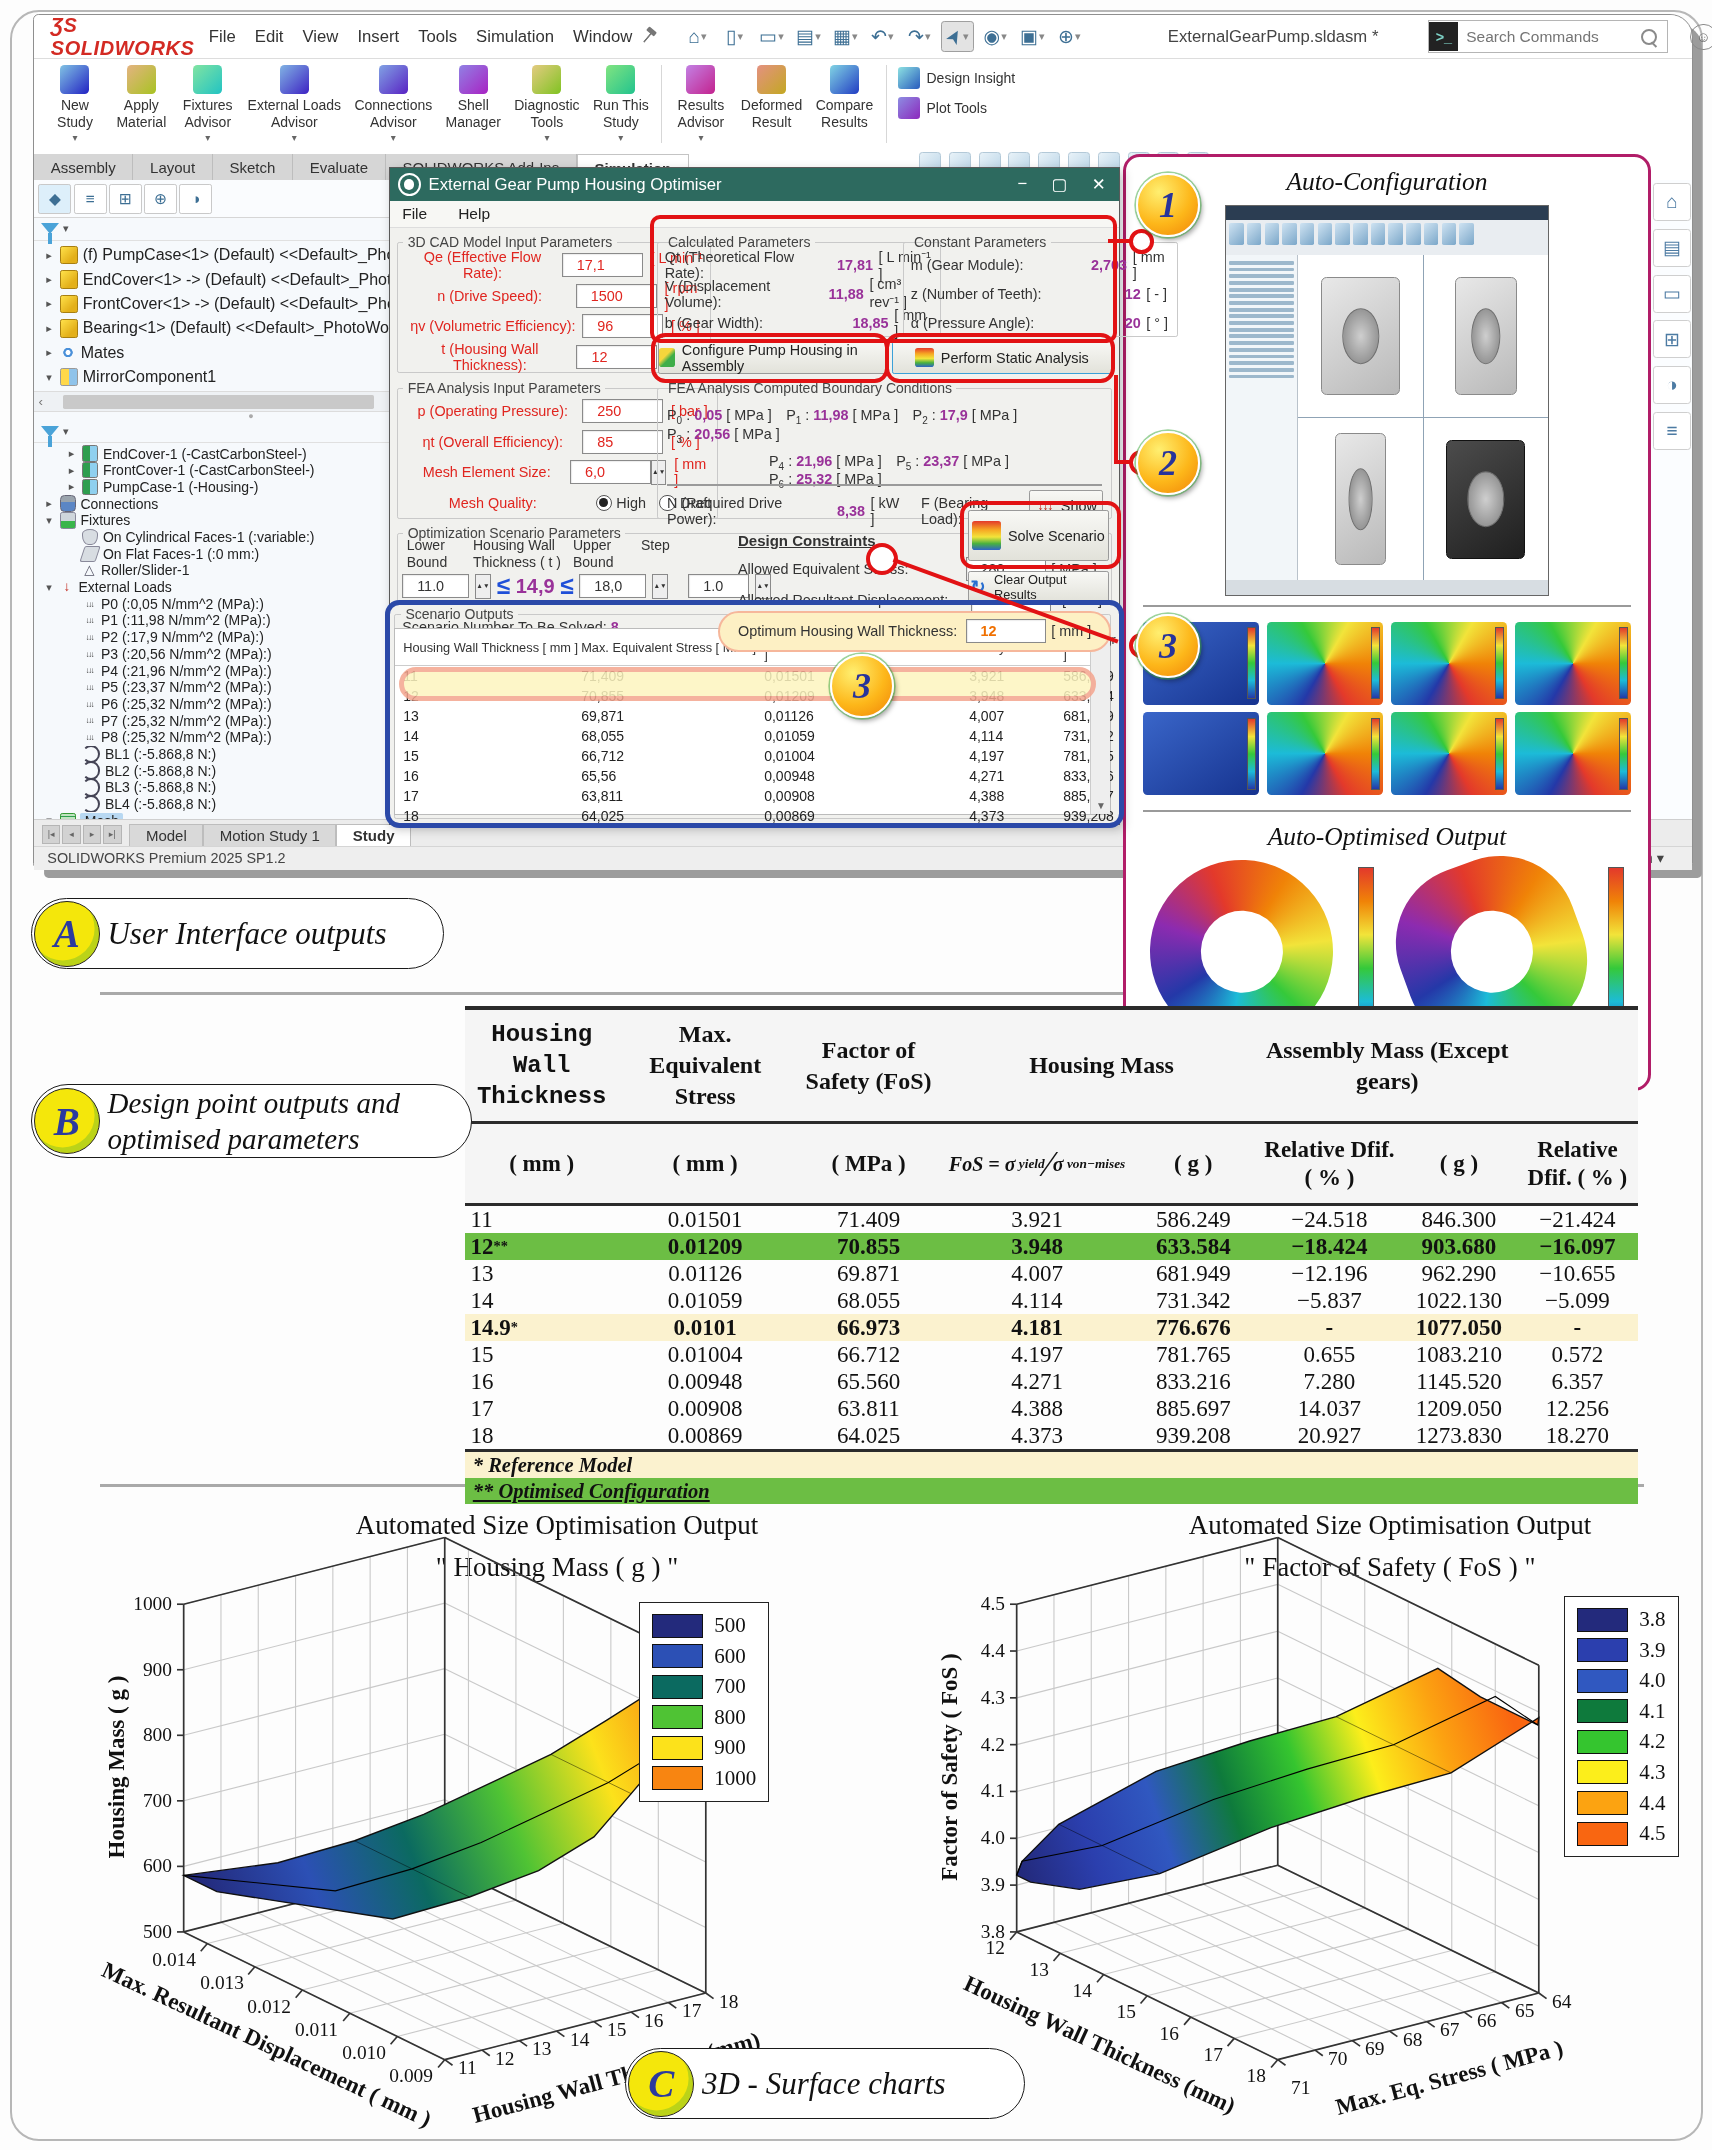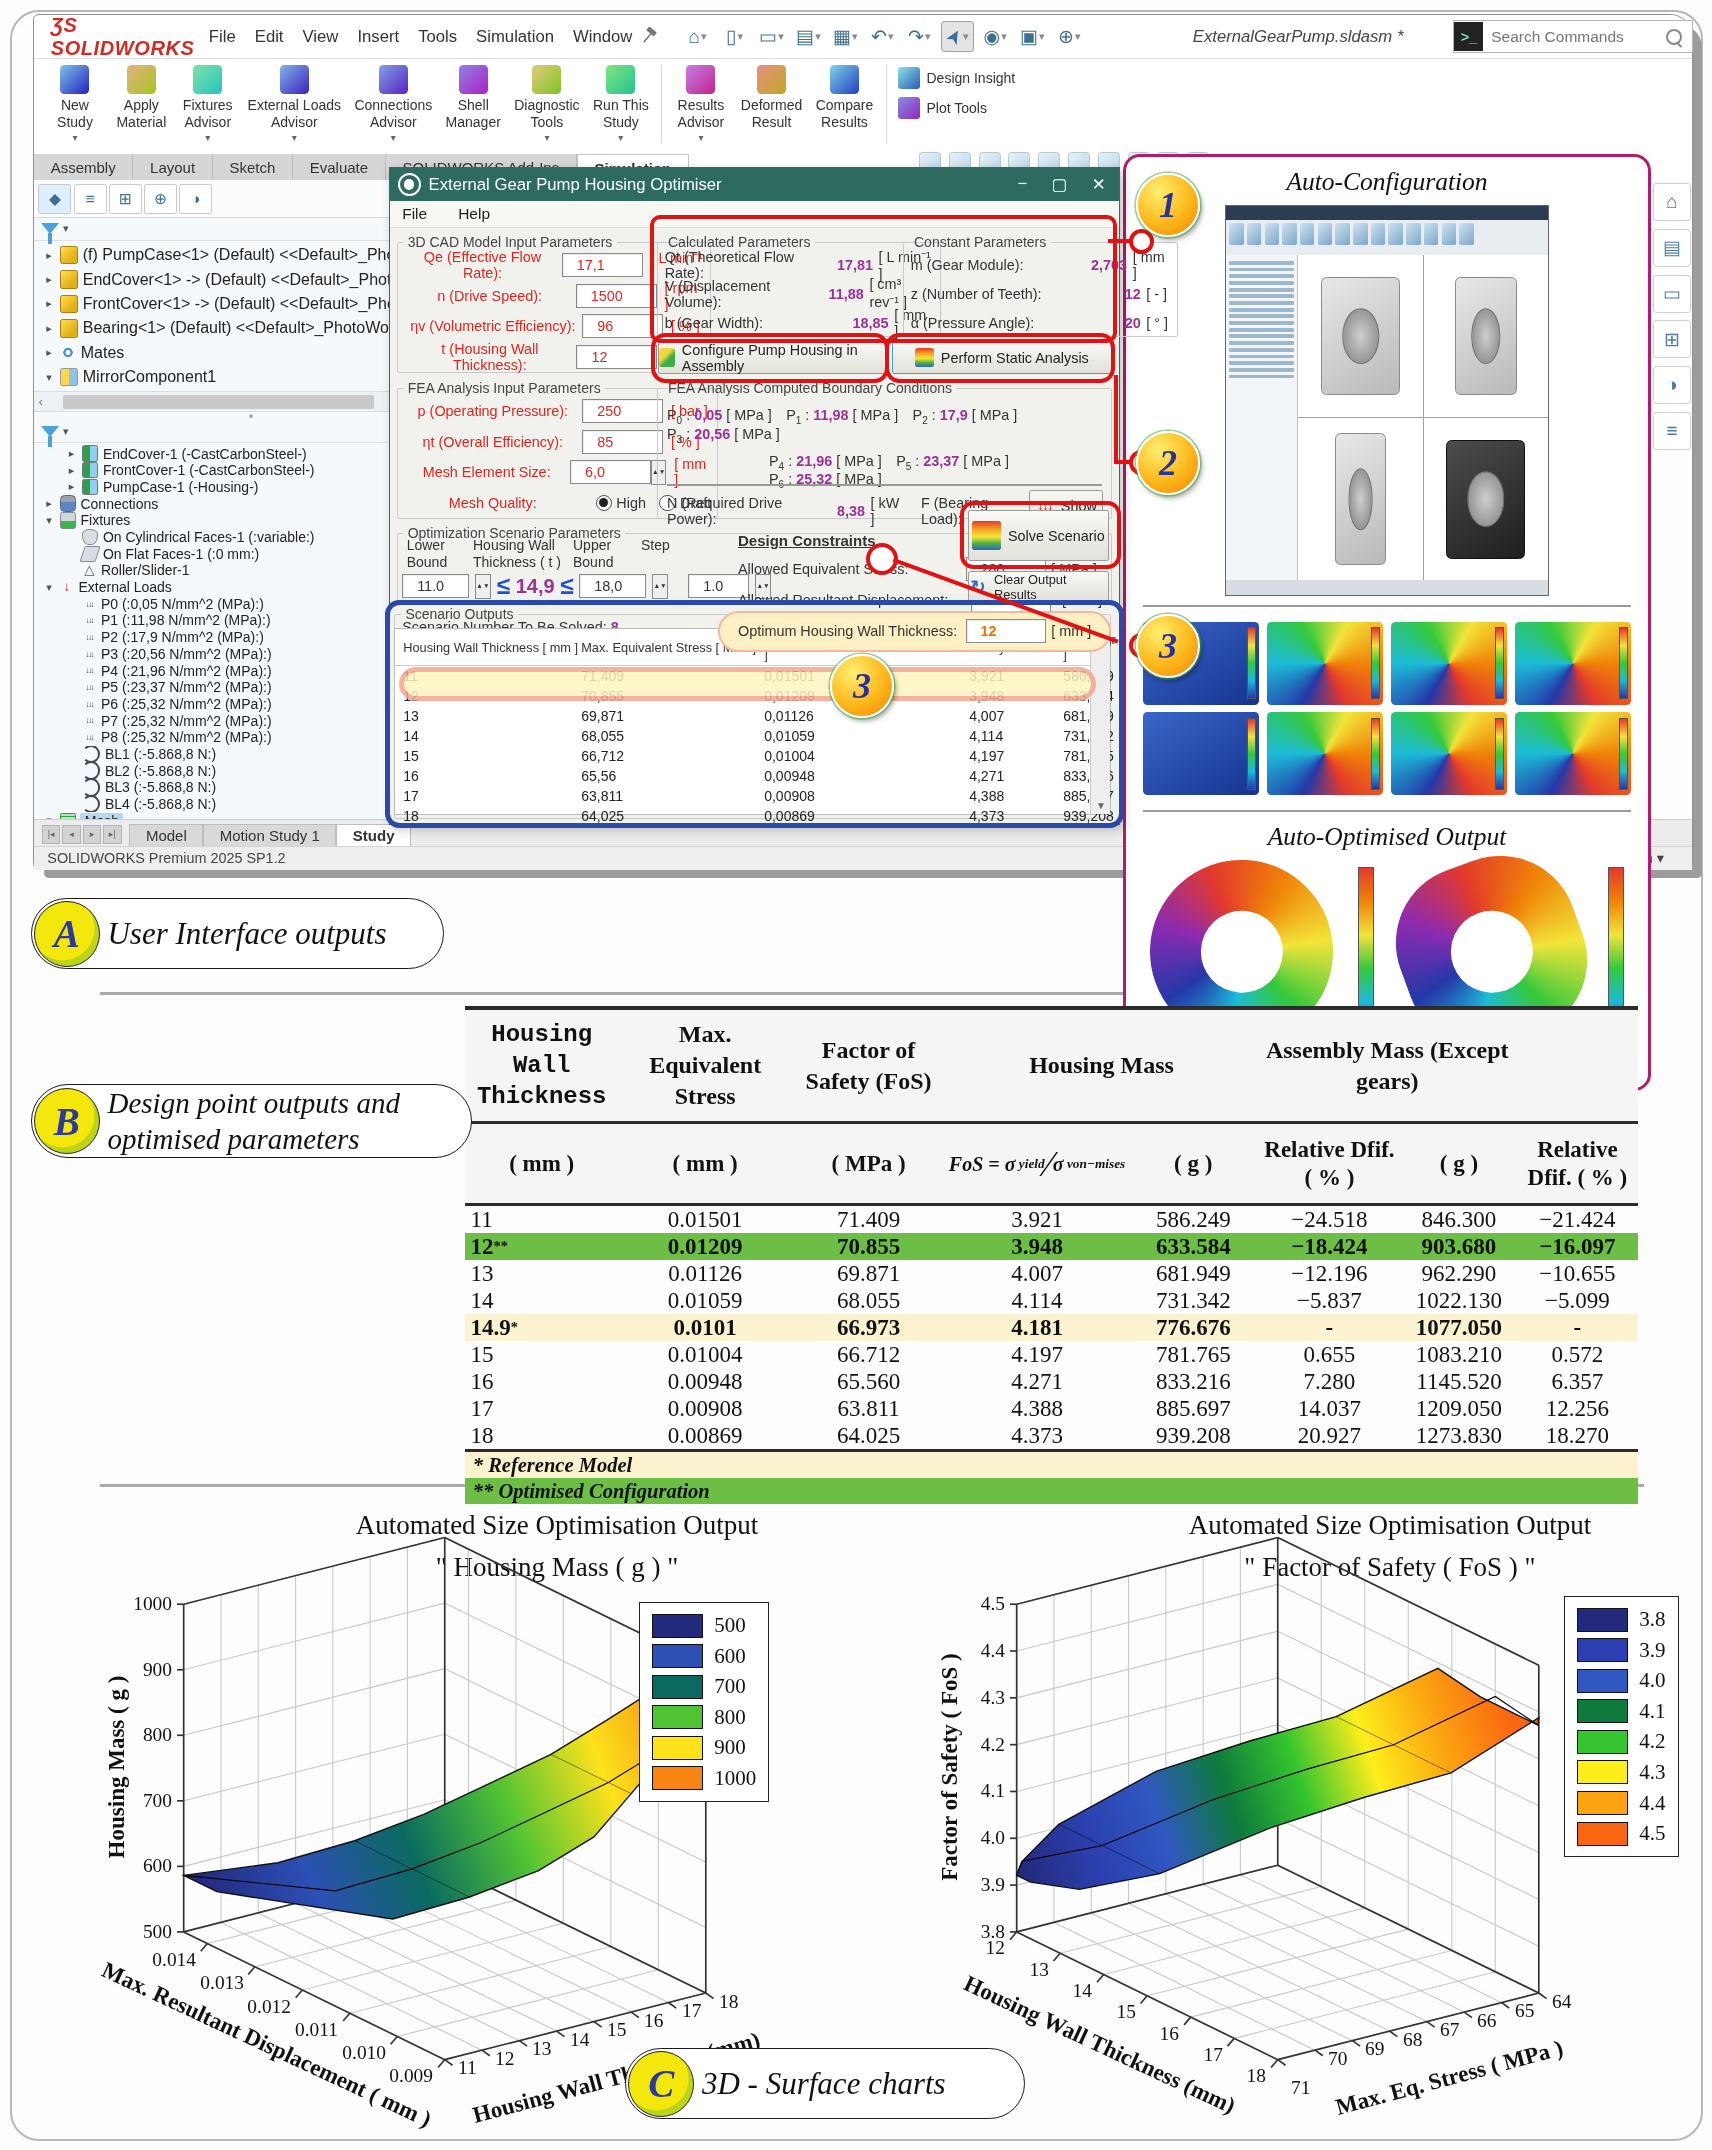--- a/index.html
+++ b/index.html
@@ -14,21 +14,21 @@
   .logo{font-weight:bold;font-style:italic;font-size:20px;color:#d32a23;margin:0 14.4px 0 16.7px;letter-spacing:0.6px;}
   .logo .lt{color:#d32a23;font-weight:900;}
   .menus{display:flex;gap:19px;font-size:16.7px;color:#333;}
   .menu{cursor:default;}
   .pin{width:14.4px;height:14.4px;margin-left:14.4px;border-left:2.8px solid #777;transform:rotate(40deg);border-radius:1.1px;position:relative;}
   .pin::after{content:"";position:absolute;left:-6.7px;top:-2.2px;width:10px;height:5.6px;background:#777;border-radius:1.1px;}
   .qbar{display:flex;gap:5.6px;margin-left:33px;align-items:center;}
   .qi{min-width:27px;height:29px;display:flex;align-items:center;justify-content:center;font-size:19px;color:#3d6f94;border-radius:3.3px;padding:0 2.2px;}
   .qi.sel{background:#e3e3e3;border:1.1px solid #9f9f9f;}
   .qi small{font-size:11px;color:#888;margin-left:1.1px;}
-  .doc-title{font-size:16.7px;color:#444;margin-left:108px;white-space:nowrap;font-style:italic;}
+  .doc-title{font-size:16.7px;color:#444;margin-left:83px;white-space:nowrap;}
   .search{display:flex;align-items:center;margin-left:50px;border:1.1px solid #b5b5b5;background:#fff;height:31px;}
   .search .cmd{width:29px;height:29px;background:#222;color:#7fd4c8;display:flex;align-items:center;justify-content:center;font-size:14.4px;font-weight:bold;}
   .search input{border:0;outline:0;font-size:15.5px;color:#888;width:167px;padding:0 7.8px;font-family:"Liberation Sans",sans-serif;background:transparent;}
   .mag{width:12.2px;height:12.2px;border:2.2px solid #8a8a8a;border-radius:50%;position:relative;margin-right:10px;}
   .mag::after{content:"";position:absolute;width:2.2px;height:7.2px;background:#8a8a8a;left:10px;top:10px;transform:rotate(-45deg);}
   .wctl{display:flex;align-items:center;gap:15.5px;margin-left:22px;color:#666;font-size:18px;}
   .wc{width:24.4px;height:24.4px;display:flex;align-items:center;justify-content:center;border-radius:50%;}
   .wc.rim{border:1.7px solid #8b8b8b;font-size:14.4px;}
   .ribbon{position:absolute;left:0;top:43px;right:0;height:94px;border-top:1.1px solid #ddd;border-bottom:1.1px solid #cfcfcf;display:flex;align-items:flex-start;padding:5.6px 0 0 7.8px;background:#fff;}
   .ritem{display:flex;flex-direction:column;align-items:center;margin:0 6.7px;min-width:53px;}
@@ -179,21 +179,21 @@
   .tb-gh{border-top:4.4px solid #2b2b2b;border-bottom:3.9px solid #2b2b2b;background:#f5f5f5;}
   .tb-gh .cell{display:flex;align-items:center;justify-content:center;text-align:center;font-weight:bold;font-size:24px;line-height:31px;padding:9px 2.2px;}
   .tb-uh{border-bottom:3.3px solid #2b2b2b;background:#f5f5f5;}
   .tb-uh .cell{display:flex;align-items:center;justify-content:center;text-align:center;font-weight:bold;font-size:23px;line-height:28px;padding:6.7px 1.1px;min-height:66px;}
   .tb-row .cell{display:flex;align-items:center;justify-content:center;font-size:23px;height:27px;}
   .tb-row .cell:first-child{justify-content:flex-start;padding-left:5.6px;}
   .tb-row.hl-green{background:#6cbe44;font-weight:bold;}
   .tb-row.hl-yellow{background:#fbf2cf;font-weight:bold;}
   .tb-foot{border-top:3.3px solid #2b2b2b;}
   .tb-fn{height:26px;display:flex;align-items:center;padding-left:7.8px;font-style:italic;font-weight:bold;font-size:20.5px;}
-  .tb-fn.y{background:#fbf2cf;} .tb-fn.g{background:#6cbe44;}
+  .tb-fn.y{background:#fbf2cf;} .tb-fn.g{background:#6cbe44;text-decoration:underline;}
   .fosf{font-style:italic;font-size:20px;display:flex;align-items:center;gap:3.3px;}
   .fosf sub{font-size:13.3px;}
   .bigslash{font-size:36px;font-weight:normal;margin:0 -2.2px;}
 
   
   .chart{position:absolute;width:791px;height:644px;z-index:1;font-family:"Liberation Serif",serif;}
   .c-title{position:absolute;left:167px;top:11px;width:624px;text-align:center;font-size:27px;color:#111;}
   .c-sub{position:absolute;left:167px;top:53px;width:624px;text-align:center;font-size:27px;color:#111;}
   .c-svg{position:absolute;left:0;top:33px;width:789px;height:561px;}
   .tlay{position:absolute;left:0;top:33px;width:789px;height:561px;pointer-events:none;}

